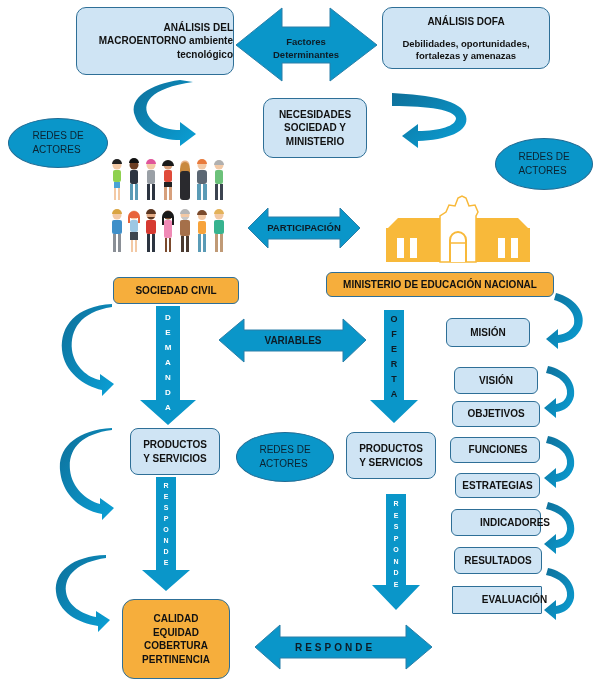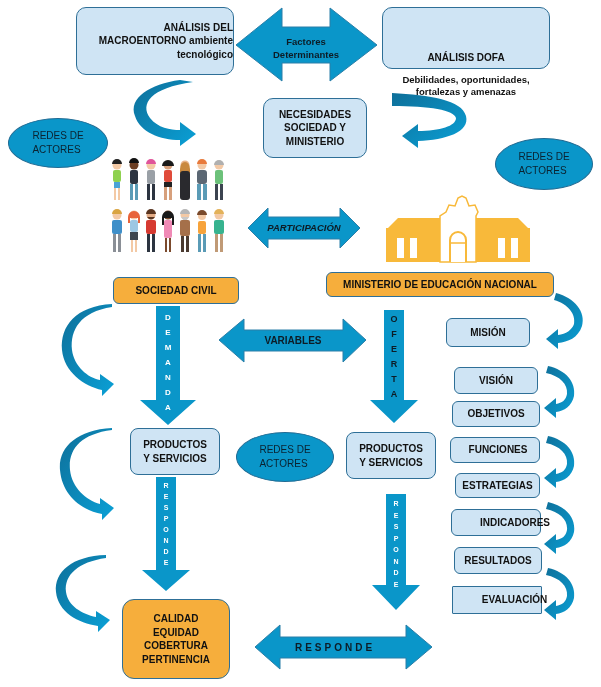--- a/index.html
+++ b/index.html
@@ -83,21 +83,21 @@
   <span>MACROENTORNO ambiente</span>
   <span>tecnológico</span>
 </div>
 
 <div class="arrowlabel" style="left:282px;top:36px;width:48px;font-size:9.5px;">
   <div>Factores</div>
   <div style="margin-left:-12px;margin-right:-12px;">Determinantes</div>
 </div>
 
 <div class="box lightbox" style="left:382px;top:7px;width:168px;height:62px;justify-content:flex-start;padding-top:7px;">
-  <span style="margin-bottom:9px;margin-top:36px;">ANÁLISIS DOFA</span>
+  <span style="margin-bottom:9px;">ANÁLISIS DOFA</span>
   <span style="font-size:9.5px;">Debilidades, oportunidades,</span>
   <span style="font-size:9.5px;">fortalezas y amenazas</span>
 </div>
 
 <div class="box lightbox" style="left:263px;top:98px;width:104px;height:60px;">
   <span>NECESIDADES</span>
   <span>SOCIEDAD Y</span>
   <span>MINISTERIO</span>
 </div>
 
@@ -222,21 +222,21 @@
     <g>
         <circle cx="111" cy="7" r="4.5" fill="#f3c9a5"></circle>
         <path d="M106,6 a5,5 0 0 1 10,0 z" fill="#e3b25a"></path>
         <rect x="106" y="12" width="10" height="14" rx="2" fill="#37b38f"></rect>
         <rect x="107" y="26" width="3" height="18" fill="#c09a76"></rect>
         <rect x="112" y="26" width="3" height="18" fill="#c09a76"></rect>
       </g>
   </g>
 </svg>
 
-<div class="arrowlabel" style="left:262px;top:222px;width:84px;font-size:9.5px;font-style:italic;">PARTICIPACIÓN</div>
+<div class="arrowlabel" style="left:262px;top:222px;width:84px;font-size:9.5px;">PARTICIPACIÓN</div>
 
 <div class="box orangebox" style="left:113px;top:277px;width:126px;height:27px;border-radius:6px;">
   <span>SOCIEDAD CIVIL</span>
 </div>
 <div class="box orangebox" style="left:326px;top:272px;width:228px;height:25px;border-radius:6px;">
   <span>MINISTERIO DE EDUCACIÓN NACIONAL</span>
 </div>
 
 <div class="vlabel" id="demand-letters" style="left:160px;top:310px;width:16px;">
     <div>D</div>

